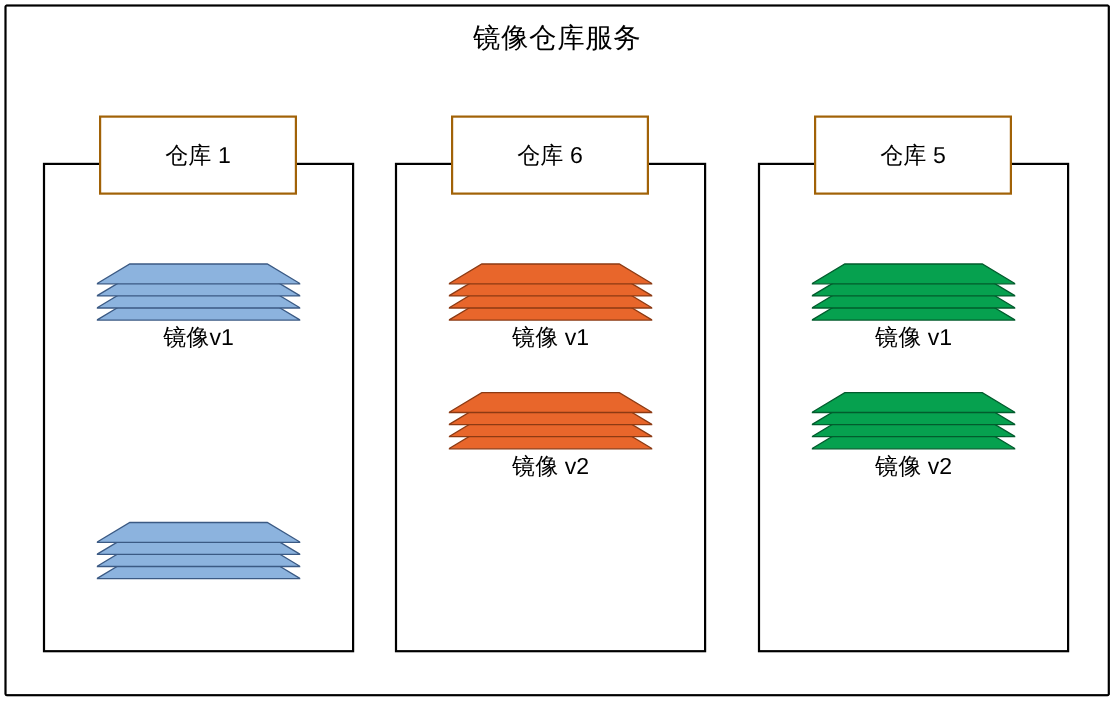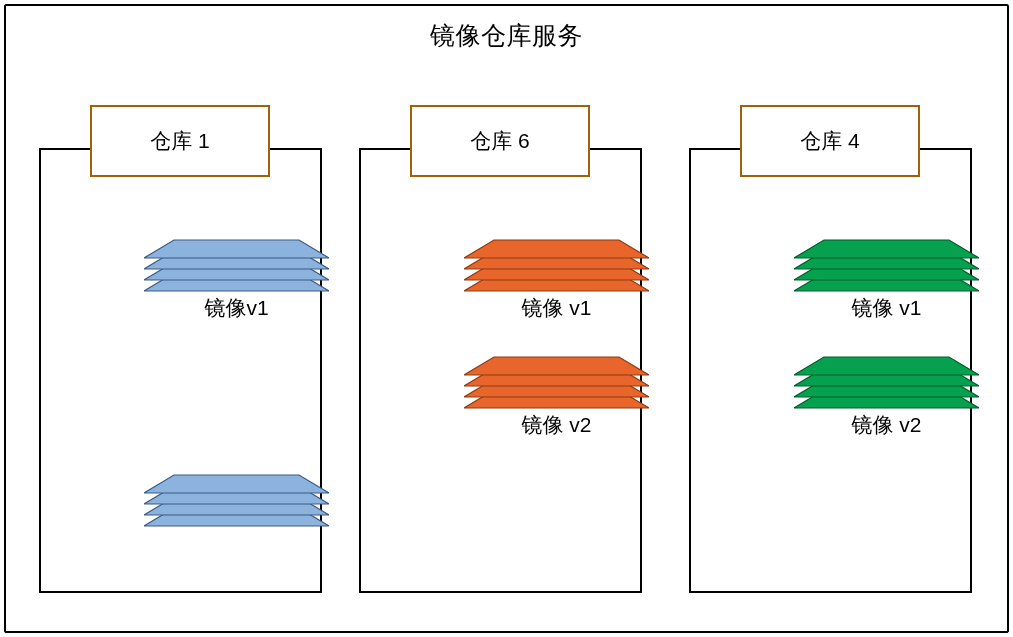--- a/index.html
+++ b/index.html
@@ -68,26 +68,25 @@
     display: flex;
     align-items: center;
     justify-content: center;
     font-size: 21px;
     color: #000000;
     z-index: 5;
   }
   
   .repo-content {
     position: absolute;
-    left: 12px;
+    left: 0;
     top: 43px;
     width: 283px;
     height: 445px;
     z-index: 3;
-    padding-left: 44px;
   }
   .image-group {
     position: absolute;
     width: 283px;
     text-align: center;
   }
   .image-label {
     font-size: 21px;
     color: #000000;
     margin-top: 6px;
@@ -164,21 +163,21 @@
                 <polygon points="30,13 155,13 185,31 0,31" fill="#E8662B" stroke="#8C3A13" stroke-width="1.2"></polygon>
                 <polygon points="30,2 155,2 185,20 0,20" fill="#E8662B" stroke="#8C3A13" stroke-width="1.2"></polygon>
               </svg>
             </div>
             <div class="image-label">镜像 v2</div>
           </div>
         </div>
       </div>
       <div class="repo" style="left: 689px;">
         <div class="repo-body"></div>
-        <div class="repo-header">仓库 4</div>
+        <div class="repo-header">仓库 5</div>
         <div class="repo-content">
           <div class="image-group" style="top: 90px;">
             <div class="stack">
               <svg width="185" height="55" viewBox="0 0 185 55">
                 <polygon points="30,35 155,35 185,53 0,53" fill="#06A14F" stroke="#025C2D" stroke-width="1.2"></polygon>
                 <polygon points="30,24 155,24 185,42 0,42" fill="#06A14F" stroke="#025C2D" stroke-width="1.2"></polygon>
                 <polygon points="30,13 155,13 185,31 0,31" fill="#06A14F" stroke="#025C2D" stroke-width="1.2"></polygon>
                 <polygon points="30,2 155,2 185,20 0,20" fill="#06A14F" stroke="#025C2D" stroke-width="1.2"></polygon>
               </svg>
             </div>

